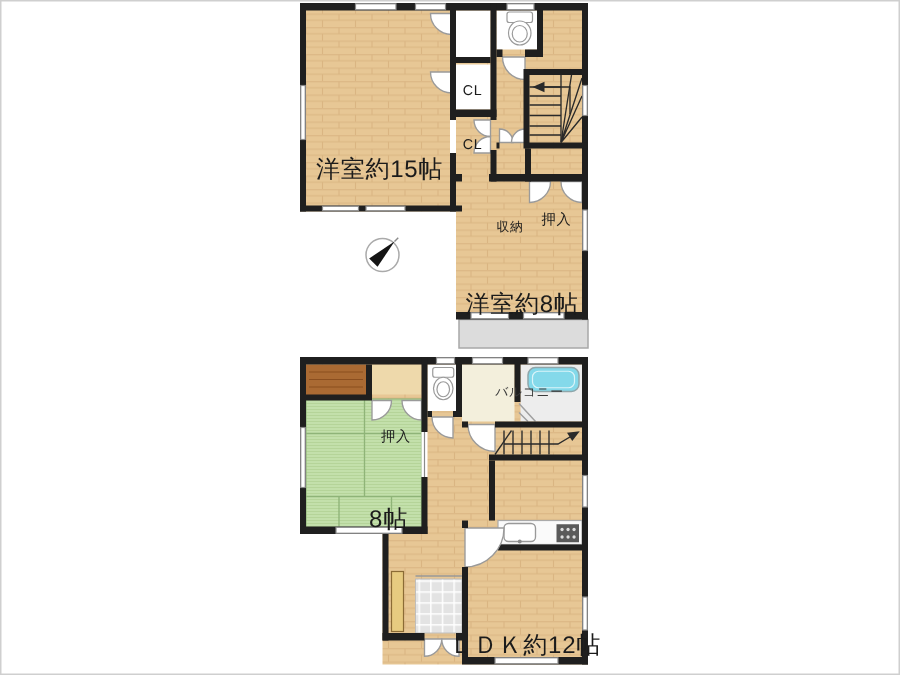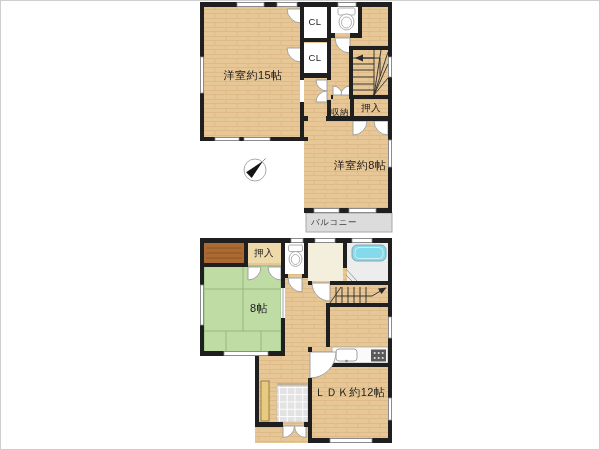--- a/index.html
+++ b/index.html
@@ -4,23 +4,23 @@
 <style>
   html,body{margin:0;padding:0;background:#ffffff;}
   .stage{
     position:relative;width:600px;height:450px;background:#ffffff;
     box-shadow:inset 0 0 0 1px #cfcfcf;overflow:hidden;
     font-family:"Liberation Sans","DejaVu Sans",sans-serif;
   }
   .stage svg{position:absolute;left:0;top:0;}
   .lbl{
     position:absolute;transform:translate(-50%,-50%);
-    color:#1b1b1b;white-space:nowrap;line-height:1;letter-spacing:.5px;
+    color:#1b1b1b;white-space:nowrap;line-height:1;letter-spacing:.5px;margin-top:39px;
   }
-  .f10{font-size:11px}.f9{font-size:9.5px}.f8{font-size:8.5px}
+  .f10{font-size:16px}.f9{font-size:9.5px}.f8{font-size:8.5px}
   .muted{color:#3a3a3a}
 </style>
 </head>
 <body>
 
 <div class="stage">
 <svg width="600" height="450" viewBox="0 0 600 450">
   <defs>
     <pattern id="wood" width="22" height="9" patternUnits="userSpaceOnUse">
       <rect width="22" height="9" fill="#e7c795"></rect>
@@ -216,18 +216,18 @@
       <path d="M283,288 V318" fill="none" stroke="#8a8a8a" stroke-width="0.8"></path>
     </g>
   </g>
 </svg>
 
   <div class="lbl f10" style="left:253px;top:75px">洋室約15帖</div>
   <div class="lbl f9" style="left:315px;top:22px">CL</div>
   <div class="lbl f9" style="left:315px;top:58px">CL</div>
   <div class="lbl f8" style="left:340px;top:112px">収納</div>
   <div class="lbl f9" style="left:371px;top:108px">押入</div>
-  <div class="lbl f10" style="left:360px;top:165px">洋室約8帖</div>
-  <div class="lbl f8 muted" style="left:334px;top:222px">バルコニー</div>
+  <div class="lbl f10" style="left:348px;top:165px">洋室約8帖</div>
+  <div class="lbl f8 muted" style="left:353px;top:222px">バルコニー</div>
   <div class="lbl f9" style="left:264px;top:253px">押入</div>
   <div class="lbl f10" style="left:259px;top:308px">8帖</div>
   <div class="lbl f10" style="left:350px;top:392px">ＬＤＫ約12帖</div>
 </div>
 
 </body></html>

